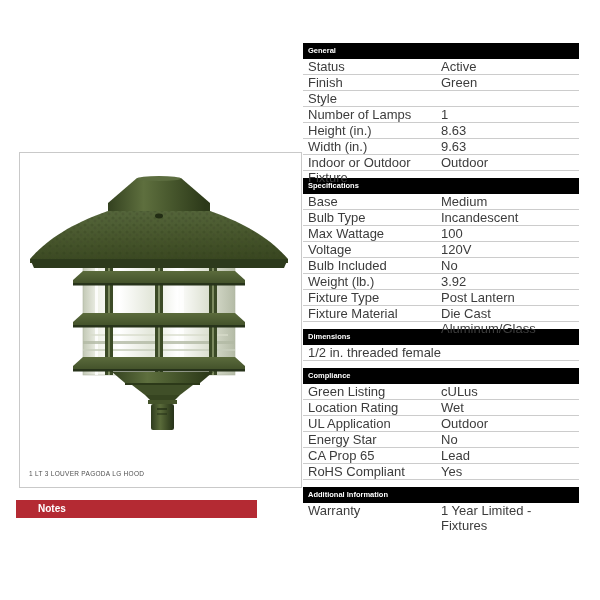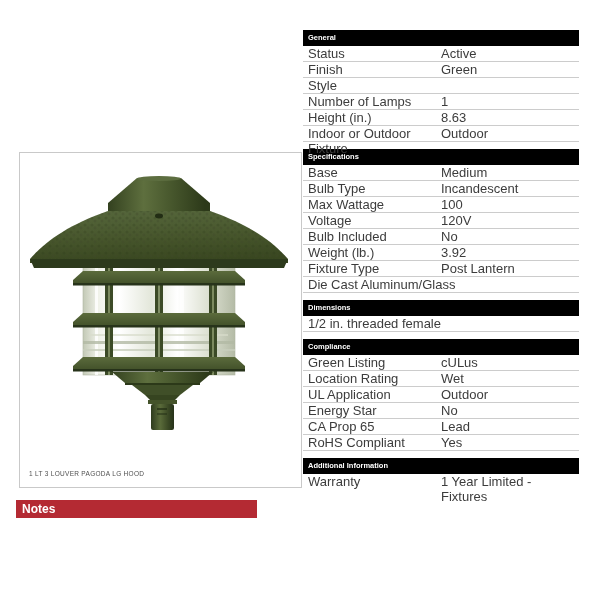--- a/index.html
+++ b/index.html
@@ -24,28 +24,28 @@
     font-size: 6.5px; letter-spacing: 0.3px;
     color: #4f4f4f;
   }
 
   
   .notes-bar {
     position: absolute; left: 16px; top: 500px;
     width: 241px; height: 18px;
     background: var(--notes-bg, #b42a33);
     color: #ffffff;
-    font-size: 12px; font-weight: bold;
-    line-height: 18px; padding-left: 6px;
+    font-size: 10px; font-weight: bold;
+    line-height: 18px; padding-left: 22px;
     box-sizing: border-box;
   }
 
   
   .spec-panel {
-    position: absolute; left: 303px; top: 30px;
+    position: absolute; left: 303px; top: 43px;
     width: 276px;
   }
   .spec-section { margin: 0 0 1px 0; }
   .section-header {
     background: var(--section-header-bg, #000000);
     color: var(--section-header-text, #ffffff);
     font-size: 7.5px; font-weight: bold;
     height: 16px; line-height: 16px;
     padding-left: 5px;
     margin-top: 7px;
@@ -185,20 +185,24 @@
         </div>
         <div class="spec-row">
           <span class="spec-label">Number of Lamps</span>
           <span class="spec-value">1</span>
         </div>
         <div class="spec-row">
           <span class="spec-label">Height (in.)</span>
           <span class="spec-value">8.63</span>
         </div>
         <div class="spec-row">
+          <span class="spec-label">Width (in.)</span>
+          <span class="spec-value">9.63</span>
+        </div>
+        <div class="spec-row">
           <span class="spec-label">Indoor or Outdoor Fixture</span>
           <span class="spec-value">Outdoor</span>
         </div>
       </section>
       <section class="spec-section">
         <div class="section-header">Specifications</div>
         <div class="spec-row">
           <span class="spec-label">Base</span>
           <span class="spec-value">Medium</span>
         </div>
@@ -220,20 +224,21 @@
         </div>
         <div class="spec-row">
           <span class="spec-label">Weight (lb.)</span>
           <span class="spec-value">3.92</span>
         </div>
         <div class="spec-row">
           <span class="spec-label">Fixture Type</span>
           <span class="spec-value">Post Lantern</span>
         </div>
         <div class="spec-row">
+          <span class="spec-label">Fixture Material</span>
           <span class="spec-value">Die Cast Aluminum/Glass</span>
         </div>
       </section>
       <section class="spec-section">
         <div class="section-header">Dimensions</div>
         <div class="spec-row">
           <span class="spec-value">1/2 in. threaded female</span>
         </div>
       </section>
       <section class="spec-section">

